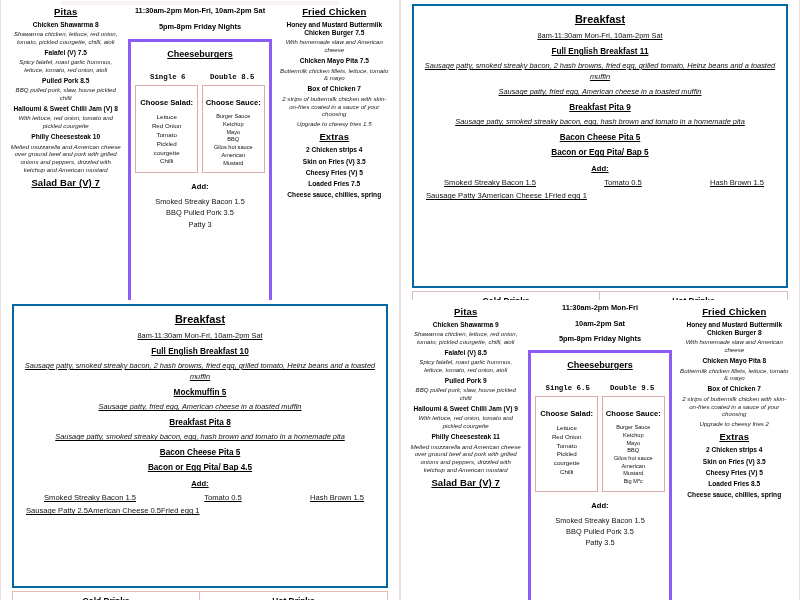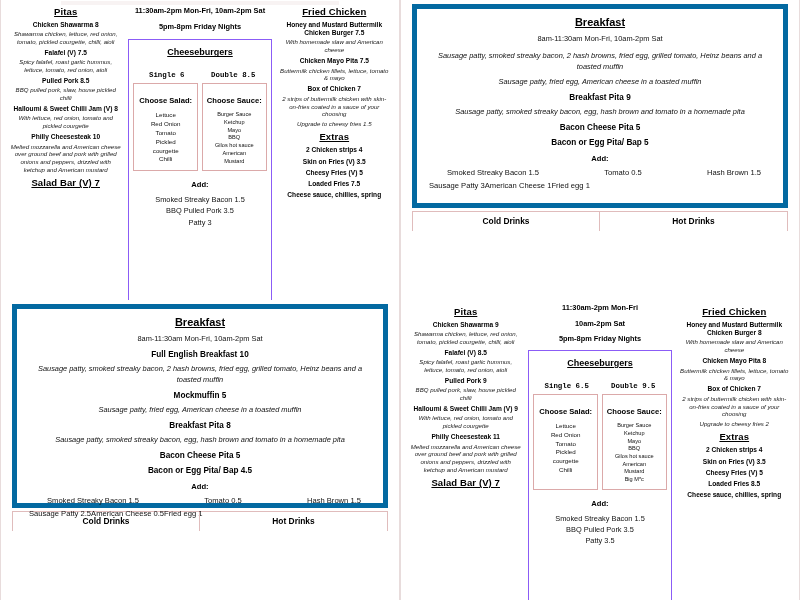--- a/index.html
+++ b/index.html
@@ -71,21 +71,21 @@
     font-size: 7.4px;
     line-height: 1.45;
     margin: 3px 0 5px 0;
     color: #000;
   }
   .hours.spaced { margin: 4px 0 7px 0; }
   .hours-line { margin: 0 0 5px 0; }
 
   
   .cb-box {
-    border: 1px solid #8b5cf6;
+    border: 3px solid #8b5cf6;
     margin-top: 4px;
     padding: 5px 4px 6px 4px;
     height: calc(100% - 4px);
   }
   .cb-title {
     text-align: center;
     font-weight: bold;
     text-decoration: underline;
     font-size: 9px;
     margin: 2px 0 14px 0;
@@ -134,23 +134,24 @@
     line-height: 1.5;
     color: #111;
   }
 
   
   .bfast-wrap {
     padding: 4px 6px 0 6px;
     height: 100%;
   }
   .bfast-box {
-    border: 5px solid #0369a1;
+    border: 2px solid #0369a1;
     padding: 5px 8px 7px 8px;
-    height: 204px;
+    height: 284px;
+    text-decoration: underline;
   }
   .bf-title {
     text-align: center;
     font-weight: bold;
     text-decoration: underline;
     font-size: 11px;
     margin: 2px 0 6px 0;
   }
   .bf-hours {
     text-align: center;
@@ -295,20 +296,21 @@
       </div>
     </div>
   </div>
 
   <div class="page">
     <div class="page-inner">
       <div class="bfast-wrap">
         <div class="bfast-box">
           <div class="bf-title">Breakfast</div>
           <div class="bf-hours">8am-11:30am Mon-Fri, 10am-2pm Sat</div>
+          <div class="bf-item">Full English Breakfast 11</div>
           <div class="bf-desc">Sausage patty, smoked streaky bacon, 2 hash browns, fried egg, grilled tomato, Heinz beans and a toasted muffin</div>
           <div class="bf-desc">Sausage patty, fried egg, American cheese in a toasted muffin</div>
           <div class="bf-item">Breakfast Pita  9</div>
           <div class="bf-desc">Sausage patty, smoked streaky bacon, egg, hash brown and tomato in a homemade pita</div>
           <div class="bf-item">Bacon Cheese Pita 5</div>
           <div class="bf-item">Bacon or Egg Pita/ Bap 5</div>
           <div class="bf-add">Add:</div>
           <div class="bf-addrow r1">
             <span>Smoked Streaky Bacon 1.5</span>
             <span>Tomato 0.5</span>

